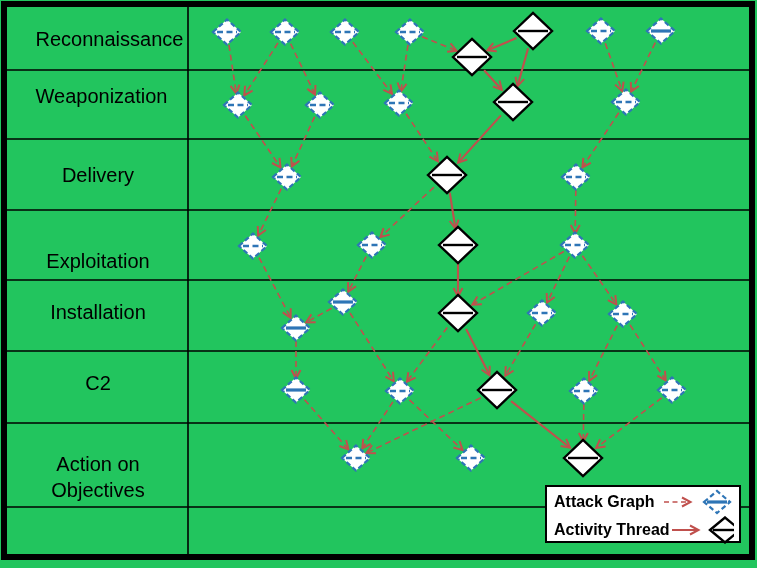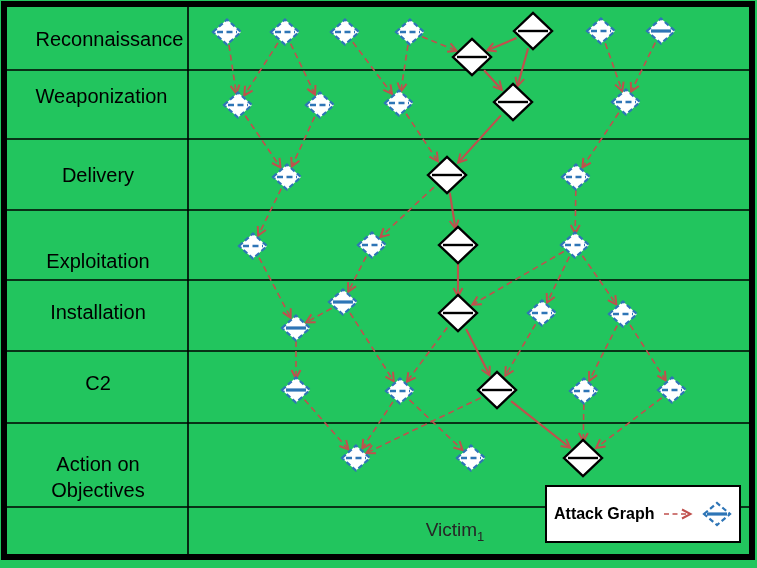--- a/index.html
+++ b/index.html
@@ -245,33 +245,43 @@
         <span>Installation</span>
       </div>
       <div class="row-label" style="top: 351px; height: 64px;">
         <span>C2</span>
       </div>
       <div class="row-label" style="top: 423px; height: 108px;">
         <span>Action on Objectives</span>
       </div>
     </div>
 
-  <div class="victim">
-    <span><span>Victim</span><sub>1</sub></span>
-  </div>
 
   <div class="legend">
     <div class="legend-row">
       <span class="legend-label">Attack Graph</span>
       <svg width="72" height="28">
         <defs>
           <marker id="arrow-l1" viewBox="0 0 12 12" markerWidth="12" markerHeight="12" refX="9.5" refY="6" orient="auto" markerUnits="userSpaceOnUse">
             <path d="M1.5,1.5 L10,6 L1.5,10.5" fill="none" stroke="#C0504D" stroke-width="2"></path>
           </marker>
         </defs>
         <line x1="2" y1="14" x2="28" y2="14" stroke="#C0504D" stroke-width="1.6" stroke-dasharray="5,3.5" marker-end="url(#arrow-l1)"></line>
         <path d="M42,14 L55,3 L68,14 L55,25 Z" fill="#fff" stroke="#2E75B6" stroke-width="2.2" stroke-dasharray="5,3"></path>
         <line x1="45" y1="14" x2="65" y2="14" stroke="#2E75B6" stroke-width="3.2"></line>
       </svg>
     </div>
+    <div class="legend-row">
+      <span class="legend-label">Activity Thread</span>
+      <svg width="72" height="28">
+        <defs>
+          <marker id="arrow-l2" viewBox="0 0 12 12" markerWidth="12" markerHeight="12" refX="9.5" refY="6" orient="auto" markerUnits="userSpaceOnUse">
+            <path d="M1.5,1.5 L10,6 L1.5,10.5" fill="none" stroke="#C0504D" stroke-width="2"></path>
+          </marker>
+        </defs>
+        <line x1="2" y1="14" x2="28" y2="14" stroke="#C0504D" stroke-width="2" marker-end="url(#arrow-l2)"></line>
+        <path d="M40,14 L55,1.5 L70,14 L55,26.5 Z" fill="#fff" stroke="#000" stroke-width="2.4"></path>
+        <line x1="43" y1="14" x2="67" y2="14" stroke="#000" stroke-width="2.4"></line>
+      </svg>
+    </div>
   </div>
 
 </div>
 
 </body></html>

